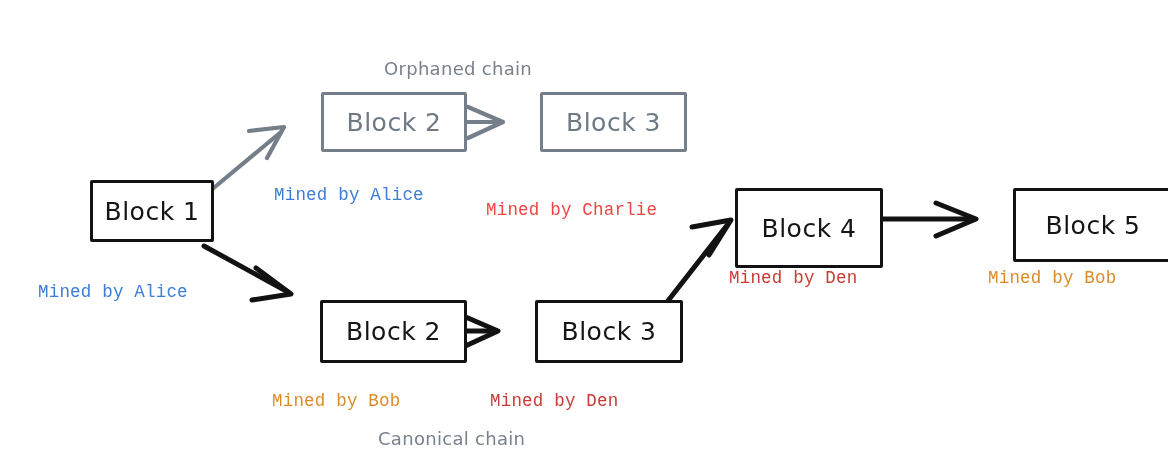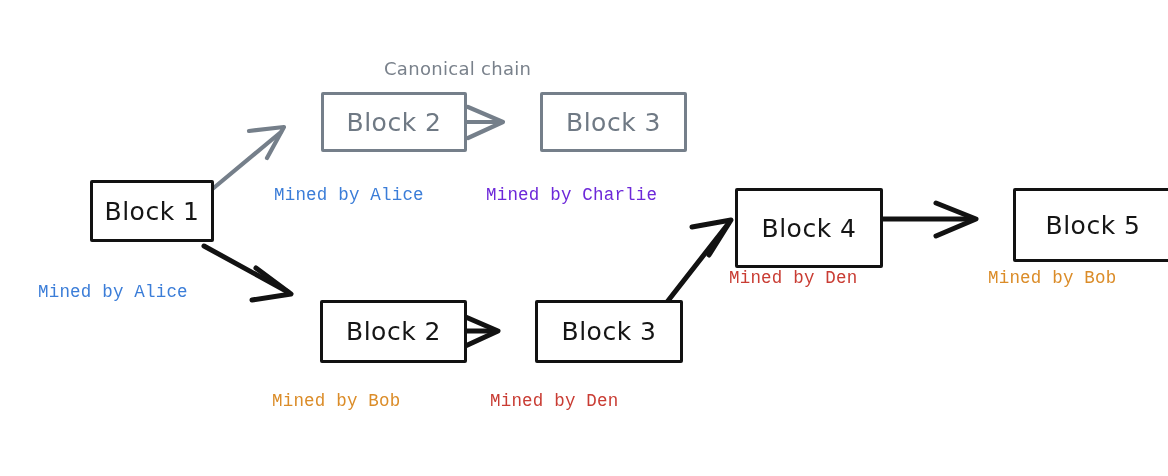--- a/index.html
+++ b/index.html
@@ -101,22 +101,23 @@
       <path d="M692 227 L731 220 L709 255" fill="none" stroke="#121212" stroke-width="5" stroke-linecap="round" stroke-linejoin="round"></path>
     </g>
 
     <g>
       <path d="M880 219 L973 219" fill="none" stroke="#121212" stroke-width="5" stroke-linecap="round"></path>
       <path d="M936 203 L976 219 L936 236" fill="none" stroke="#121212" stroke-width="5" stroke-linecap="round" stroke-linejoin="round"></path>
     </g>
 
   </svg>
 
-  <div class="chainlabel" style="left:384px; top:58px;">Canonical chain</div>
+  <div class="chainlabel" style="left:384px; top:58px;">Orphaned chain</div>
 
+  <div class="chainlabel" style="left:378px; top:428px;">Canonical chain</div>
 
   <div class="block solid" style="left:55px; top:180px; width:124px; height:62px;">
     <span class="blabel">Block 1</span>
   </div>
 
   <div class="block ghost" style="left:286px; top:92px; width:146px; height:60px;">
     <span class="blabel">Block 2</span>
   </div>
 
   <div class="block ghost" style="left:505px; top:92px; width:147px; height:60px;">
@@ -136,21 +137,21 @@
   </div>
 
   <div class="block solid" style="left:978px; top:188px; width:160px; height:74px;">
     <span class="blabel">Block 5</span>
   </div>
 
   <div class="miner" style="left:38px; top:282px; color:#3b7dd8;">Mined by Alice</div>
 
   <div class="miner" style="left:274px; top:185px; color:#3b7dd8;">Mined by Alice</div>
 
-  <div class="miner" style="left:486px; top:185px; color:#6d28d9;">Mined by Charlie</div>
+  <div class="miner" style="left:486px; top:200px; color:#ef4444;">Mined by Charlie</div>
 
   <div class="miner" style="left:272px; top:391px; color:#db8c28;">Mined by Bob</div>
 
   <div class="miner" style="left:490px; top:391px; color:#c93c33;">Mined by Den</div>
 
   <div class="miner" style="left:729px; top:268px; color:#c93c33;">Mined by Den</div>
 
   <div class="miner" style="left:988px; top:268px; color:#db8c28;">Mined by Bob</div>
 
 </div>

